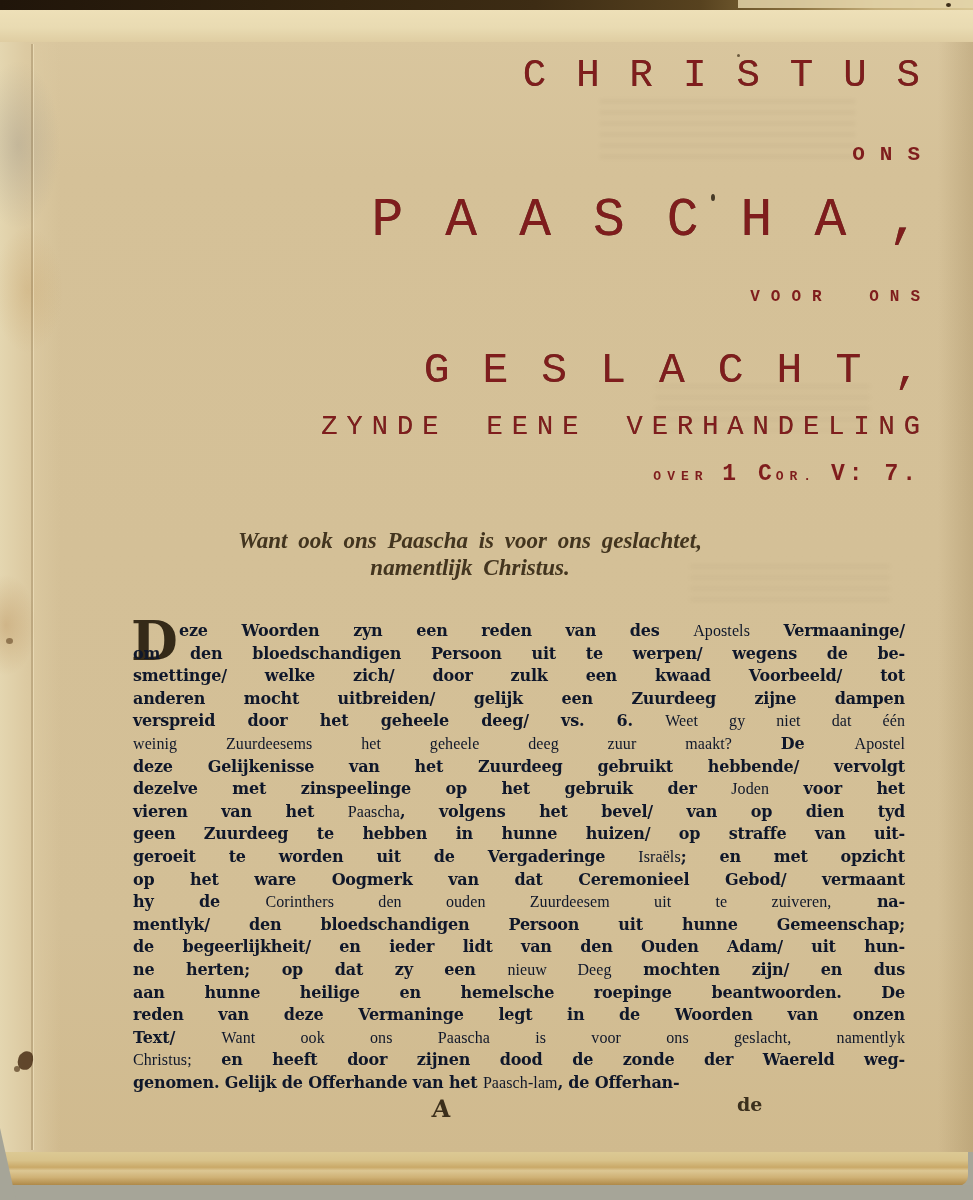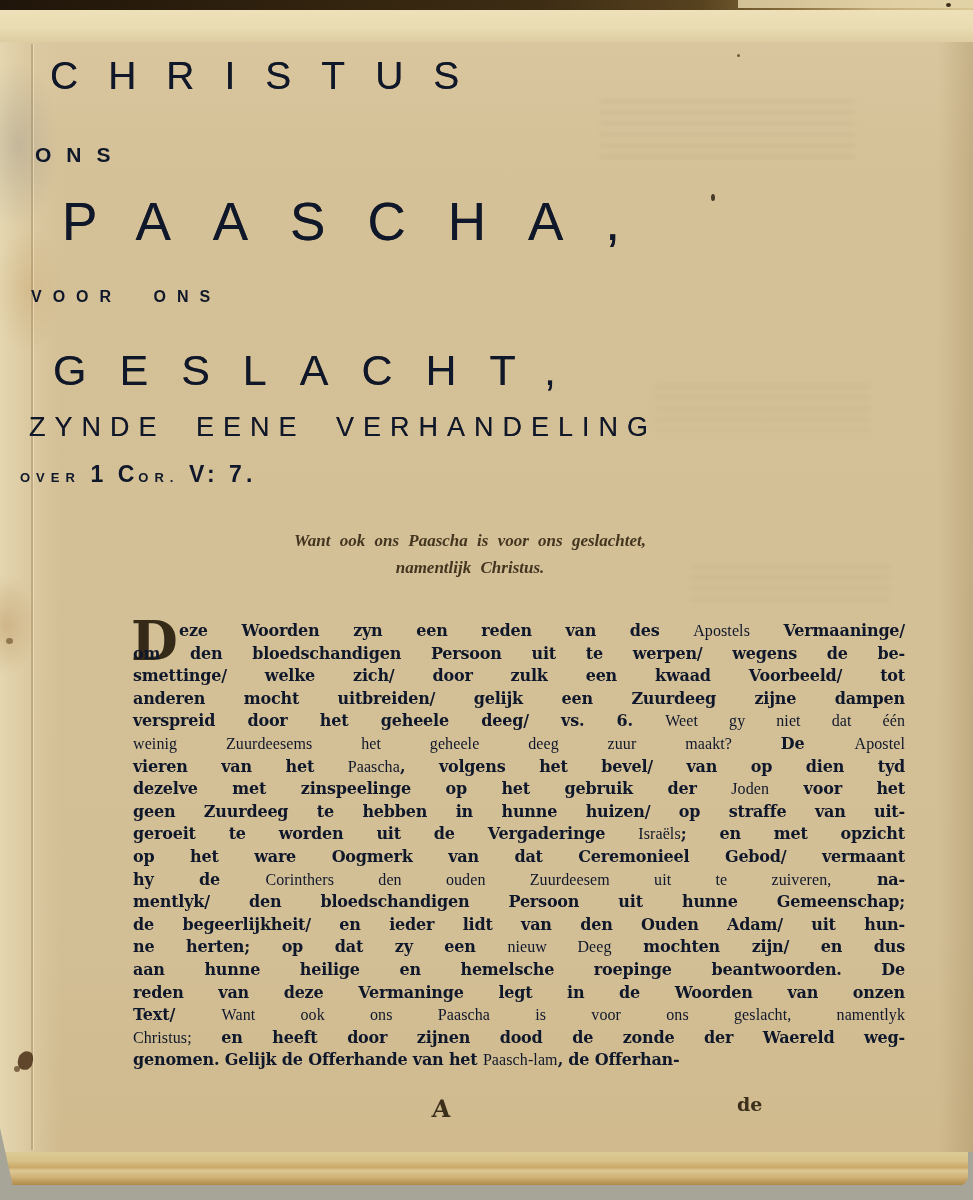--- a/index.html
+++ b/index.html
@@ -34,38 +34,38 @@
   .speck-a{position:absolute;left:711px;top:194px;width:4px;height:7px;background:#46varp;background:#463category;background:#463a28;border-radius:50%;}
   .speck-b{position:absolute;left:946px;top:3px;width:5px;height:4px;background:#3c2d18;border-radius:50%;}
   .speck-c{position:absolute;left:737px;top:54px;width:3px;height:3px;background:#6b5a3e;border-radius:50%;}
   .stain-dot{position:absolute;left:6px;top:638px;width:7px;height:6px;background:rgba(90,58,26,.55);border-radius:50%;}
   .ghost{position:absolute;filter:blur(2px);opacity:.16;
     background:repeating-linear-gradient(180deg, rgba(112,92,60,.55) 0 3px, rgba(112,92,60,0) 3px 11px);}
   .ghost1{left:600px;top:100px;width:255px;height:66px;}
   .ghost2{left:655px;top:385px;width:215px;height:46px;opacity:.12;}
   .ghost3{left:690px;top:565px;width:200px;height:40px;opacity:.12;}
   .titles{position:absolute;left:20px;top:0;width:900px;text-align:center;}
-  .t-line{position:absolute;left:0;width:100%;text-align:left;white-space:nowrap;
-    font-family:Liberation Sans, sans-serif;color:#0f172a;}
+  .t-line{position:absolute;left:0;width:100%;text-align:right;white-space:nowrap;
+    font-family:Liberation Mono, monospace;color:#7f1d1d;}
   .t-christus{top:54px;font-size:39px;letter-spacing:30px;padding-left:30px;font-weight:normal;
     text-shadow:0 0 .5px rgba(58,46,29,.8);}
   .t-ons{top:135px;font-size:21px;letter-spacing:15px;padding-left:15px;font-weight:bold;margin-top:8px;}
   .t-paascha{top:191px;font-size:53px;letter-spacing:42px;padding-left:42px;font-weight:normal;
     text-shadow:0 0 .6px rgba(58,46,29,.8);}
   .t-voorons{top:288px;font-size:16px;letter-spacing:11px;padding-left:11px;word-spacing:16px;font-weight:bold;}
   .t-geslacht{top:346px;font-size:43px;letter-spacing:33px;padding-left:33px;font-weight:normal;
     text-shadow:0 0 .6px rgba(58,46,29,.8);}
   .t-zynde{top:412px;font-size:27px;letter-spacing:9px;padding-left:9px;word-spacing:14px;font-weight:normal;
     text-shadow:0 0 .4px rgba(58,46,29,.7);}
   .t-ref{top:461px;font-size:23px;font-weight:bold;}
   .seg-sm{font-size:13px;letter-spacing:6px;}
   .seg-lg{font-size:23px;letter-spacing:4px;}
 
   .epigraph{position:absolute;left:20px;top:527px;width:900px;text-align:center;
-    font-family:"Liberation Serif",serif;font-style:italic;font-size:17px;line-height:27px;
+    font-family:"Liberation Serif",serif;font-style:italic;font-size:23px;line-height:27px;
     color:#43351f;word-spacing:5px;font-weight:bold;}
 
   .body-block{position:absolute;left:133px;top:620px;width:772px;}
   .bline{height:22.6px;line-height:22.6px;font-size:16px;color:#0f172a;
     text-align:justify;text-align-last:justify;white-space:nowrap;overflow:visible;}
   .bline.first{padding-left:46px;}
   .bline.lastln{text-align-last:left;}
   .seg-bl{font-family:"DejaVu Serif",serif;font-weight:bold;letter-spacing:-.2px;}
   .seg-rom{font-family:"Liberation Serif",serif;font-weight:normal;letter-spacing:.1px;}
   .dropcap{position:absolute;left:131px;top:614px;font-family:"DejaVu Serif",serif;
@@ -116,22 +116,23 @@
   </div>
 
   <div class="dropcap">D</div>
   <div class="body-block">
       <div class="bline first"><span class="seg-bl">eze Woorden zyn een reden van des </span><span class="seg-rom">Apostels</span><span class="seg-bl"> Vermaaninge/</span></div>
       <div class="bline"><span class="seg-bl">om den bloedschandigen Persoon uit te werpen/ wegens de be-</span></div>
       <div class="bline"><span class="seg-bl">smettinge/ welke zich/ door zulk een kwaad Voorbeeld/ tot</span></div>
       <div class="bline"><span class="seg-bl">anderen mocht uitbreiden/ gelijk een Zuurdeeg zijne dampen</span></div>
       <div class="bline"><span class="seg-bl">verspreid door het geheele deeg/ vs. 6. </span><span class="seg-rom">Weet gy niet dat één</span></div>
       <div class="bline"><span class="seg-rom">weinig Zuurdeesems het geheele deeg zuur maakt? </span><span class="seg-bl">De </span><span class="seg-rom">Apostel</span></div>
+      <div class="bline"><span class="seg-bl">deze Gelijkenisse van het Zuurdeeg gebruikt hebbende/ vervolgt</span></div>
+      <div class="bline"><span class="seg-bl">dezelve met zinspeelinge op het gebruik der </span><span class="seg-rom">Joden</span><span class="seg-bl"> voor het</span></div>
       <div class="bline"><span class="seg-bl">vieren van het </span><span class="seg-rom">Paascha</span><span class="seg-bl">, volgens het bevel/ van op dien tyd</span></div>
-      <div class="bline"><span class="seg-bl">dezelve met zinspeelinge op het gebruik der </span><span class="seg-rom">Joden</span><span class="seg-bl"> voor het</span></div>
       <div class="bline"><span class="seg-bl">geen Zuurdeeg te hebben in hunne huizen/ op straffe van uit-</span></div>
       <div class="bline"><span class="seg-bl">geroeit te worden uit de Vergaderinge </span><span class="seg-rom">Israëls</span><span class="seg-bl">; en met opzicht</span></div>
       <div class="bline"><span class="seg-bl">op het ware Oogmerk van dat Ceremonieel Gebod/ vermaant</span></div>
       <div class="bline"><span class="seg-bl">hy de </span><span class="seg-rom">Corinthers den ouden Zuurdeesem uit te zuiveren,</span><span class="seg-bl"> na-</span></div>
       <div class="bline"><span class="seg-bl">mentlyk/ den bloedschandigen Persoon uit hunne Gemeenschap;</span></div>
       <div class="bline"><span class="seg-bl">de begeerlijkheit/ en ieder lidt van den Ouden Adam/ uit hun-</span></div>
       <div class="bline"><span class="seg-bl">ne herten; op dat zy een </span><span class="seg-rom">nieuw Deeg</span><span class="seg-bl"> mochten zijn/ en dus</span></div>
       <div class="bline"><span class="seg-bl">aan hunne heilige en hemelsche roepinge beantwoorden. De</span></div>
       <div class="bline"><span class="seg-bl">reden van deze Vermaninge legt in de Woorden van onzen</span></div>
       <div class="bline"><span class="seg-bl">Text/ </span><span class="seg-rom">Want ook ons Paascha is voor ons geslacht, namentlyk</span></div>

